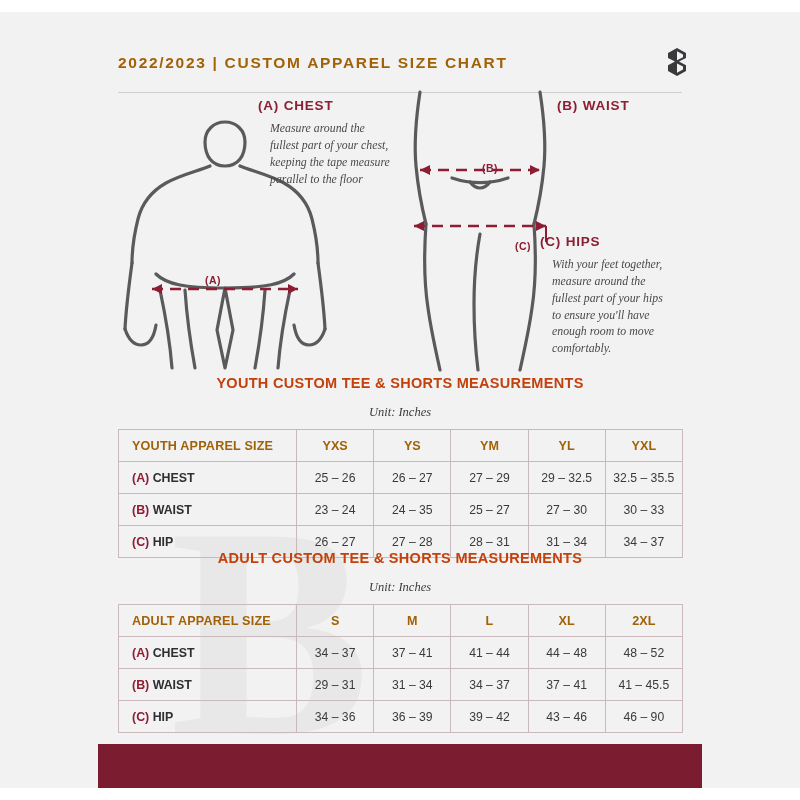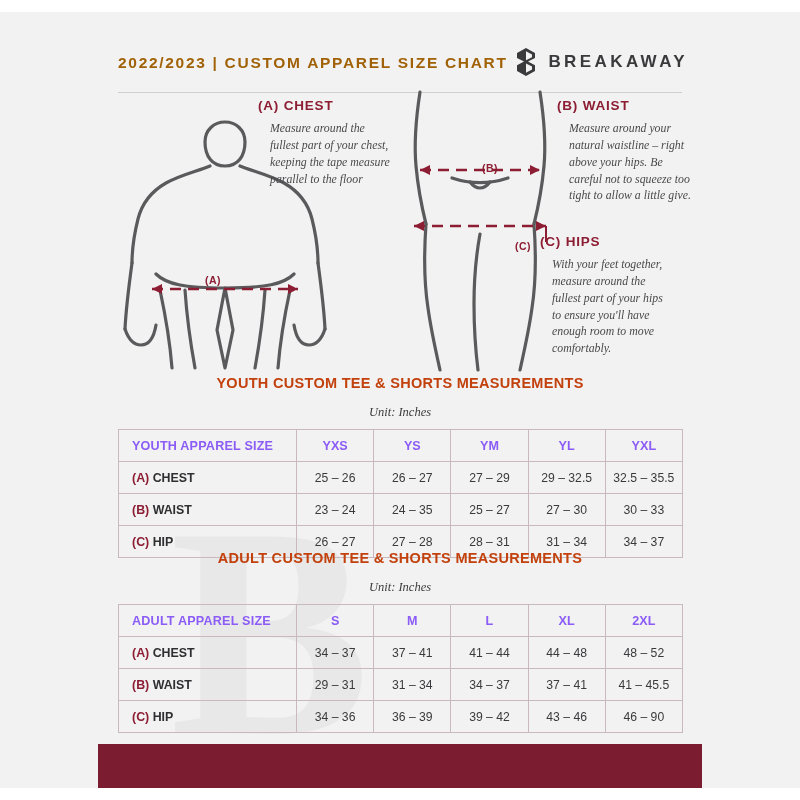--- a/index.html
+++ b/index.html
@@ -157,21 +157,21 @@
     border: 1px solid #c9b9bd;
     height: 29px;
     font-size: 12.2px;
     color: #3a3a3c;
     text-align: center;
     font-weight: 400;
   }
   thead th {
     font-weight: 700;
     font-size: 12.6px;
-    color: #8b5cf6;
+    color: #a16207;
   }
   thead th.rowhead {
     text-align: left;
     padding-left: 13px;
     letter-spacing: .2px;
   }
   td.rowhead {
     text-align: left;
     padding-left: 13px;
     font-weight: 700;
@@ -203,21 +203,20 @@
     <div class="header">
       <div class="header-title">2022/2023  |  CUSTOM APPAREL SIZE CHART</div>
       <div class="brand">
         <span class="brand-mark">
           <svg width="22" height="28" viewBox="0 0 22 28">
             <path d="M11 0 L20 5 L20 10 L13 13.6 L20 17.2 L20 23 L11 28 L2 23 L2 17.2 L9 13.6 L2 10 L2 5 Z" fill="#3a3a3c"></path>
             <path d="M11 3.2 L17 6.4 L17 9.2 L11 12.2 L11 3.2 Z" fill="#f2f2f2"></path>
             <path d="M11 15.6 L17 18.6 L17 21.6 L11 24.8 L11 15.6 Z" fill="#f2f2f2"></path>
           </svg>
         </span>
-        <span class="brand-name">BREAKAWAY</span>
       </div>
       <div class="header-rule"></div>
     </div>
 
     <div class="figures">
       <svg class="fig-svg" width="800" height="290" viewBox="0 0 800 290">
         <g fill="none" stroke="#5a5a5c" stroke-width="3.2" stroke-linejoin="round" stroke-linecap="round">
 
           <path d="M205 58
                    c0-12 9-20 20-20
@@ -273,21 +272,20 @@
       <div class="marker" id="marker-a">(A)</div>
       <div class="marker" id="marker-b">(B)</div>
       <div class="marker" id="marker-c">(C)</div>
 
       <div class="callout" id="callout-chest">
         <div class="callout-title">(A) CHEST</div>
         <div class="callout-body">Measure around the fullest part of your chest, keeping the tape measure parallel to the floor</div>
       </div>
       <div class="callout" id="callout-waist">
         <div class="callout-title">(B) WAIST</div>
-        <div class="callout-body">Measure around your natural waistline – right above your hips. Be careful not to squeeze too tight to allow a little give.</div>
       </div>
       <div class="callout" id="callout-hips">
         <div class="callout-title">(C) HIPS</div>
         <div class="callout-body">With your feet together, measure around the fullest part of your hips to ensure you'll have enough room to move comfortably.</div>
       </div>
     </div>
 
     <div class="table-block" id="block-youth">
       <div class="tbl-title">YOUTH CUSTOM TEE &amp; SHORTS MEASUREMENTS</div>
       <div class="tbl-unit">Unit: Inches</div>

